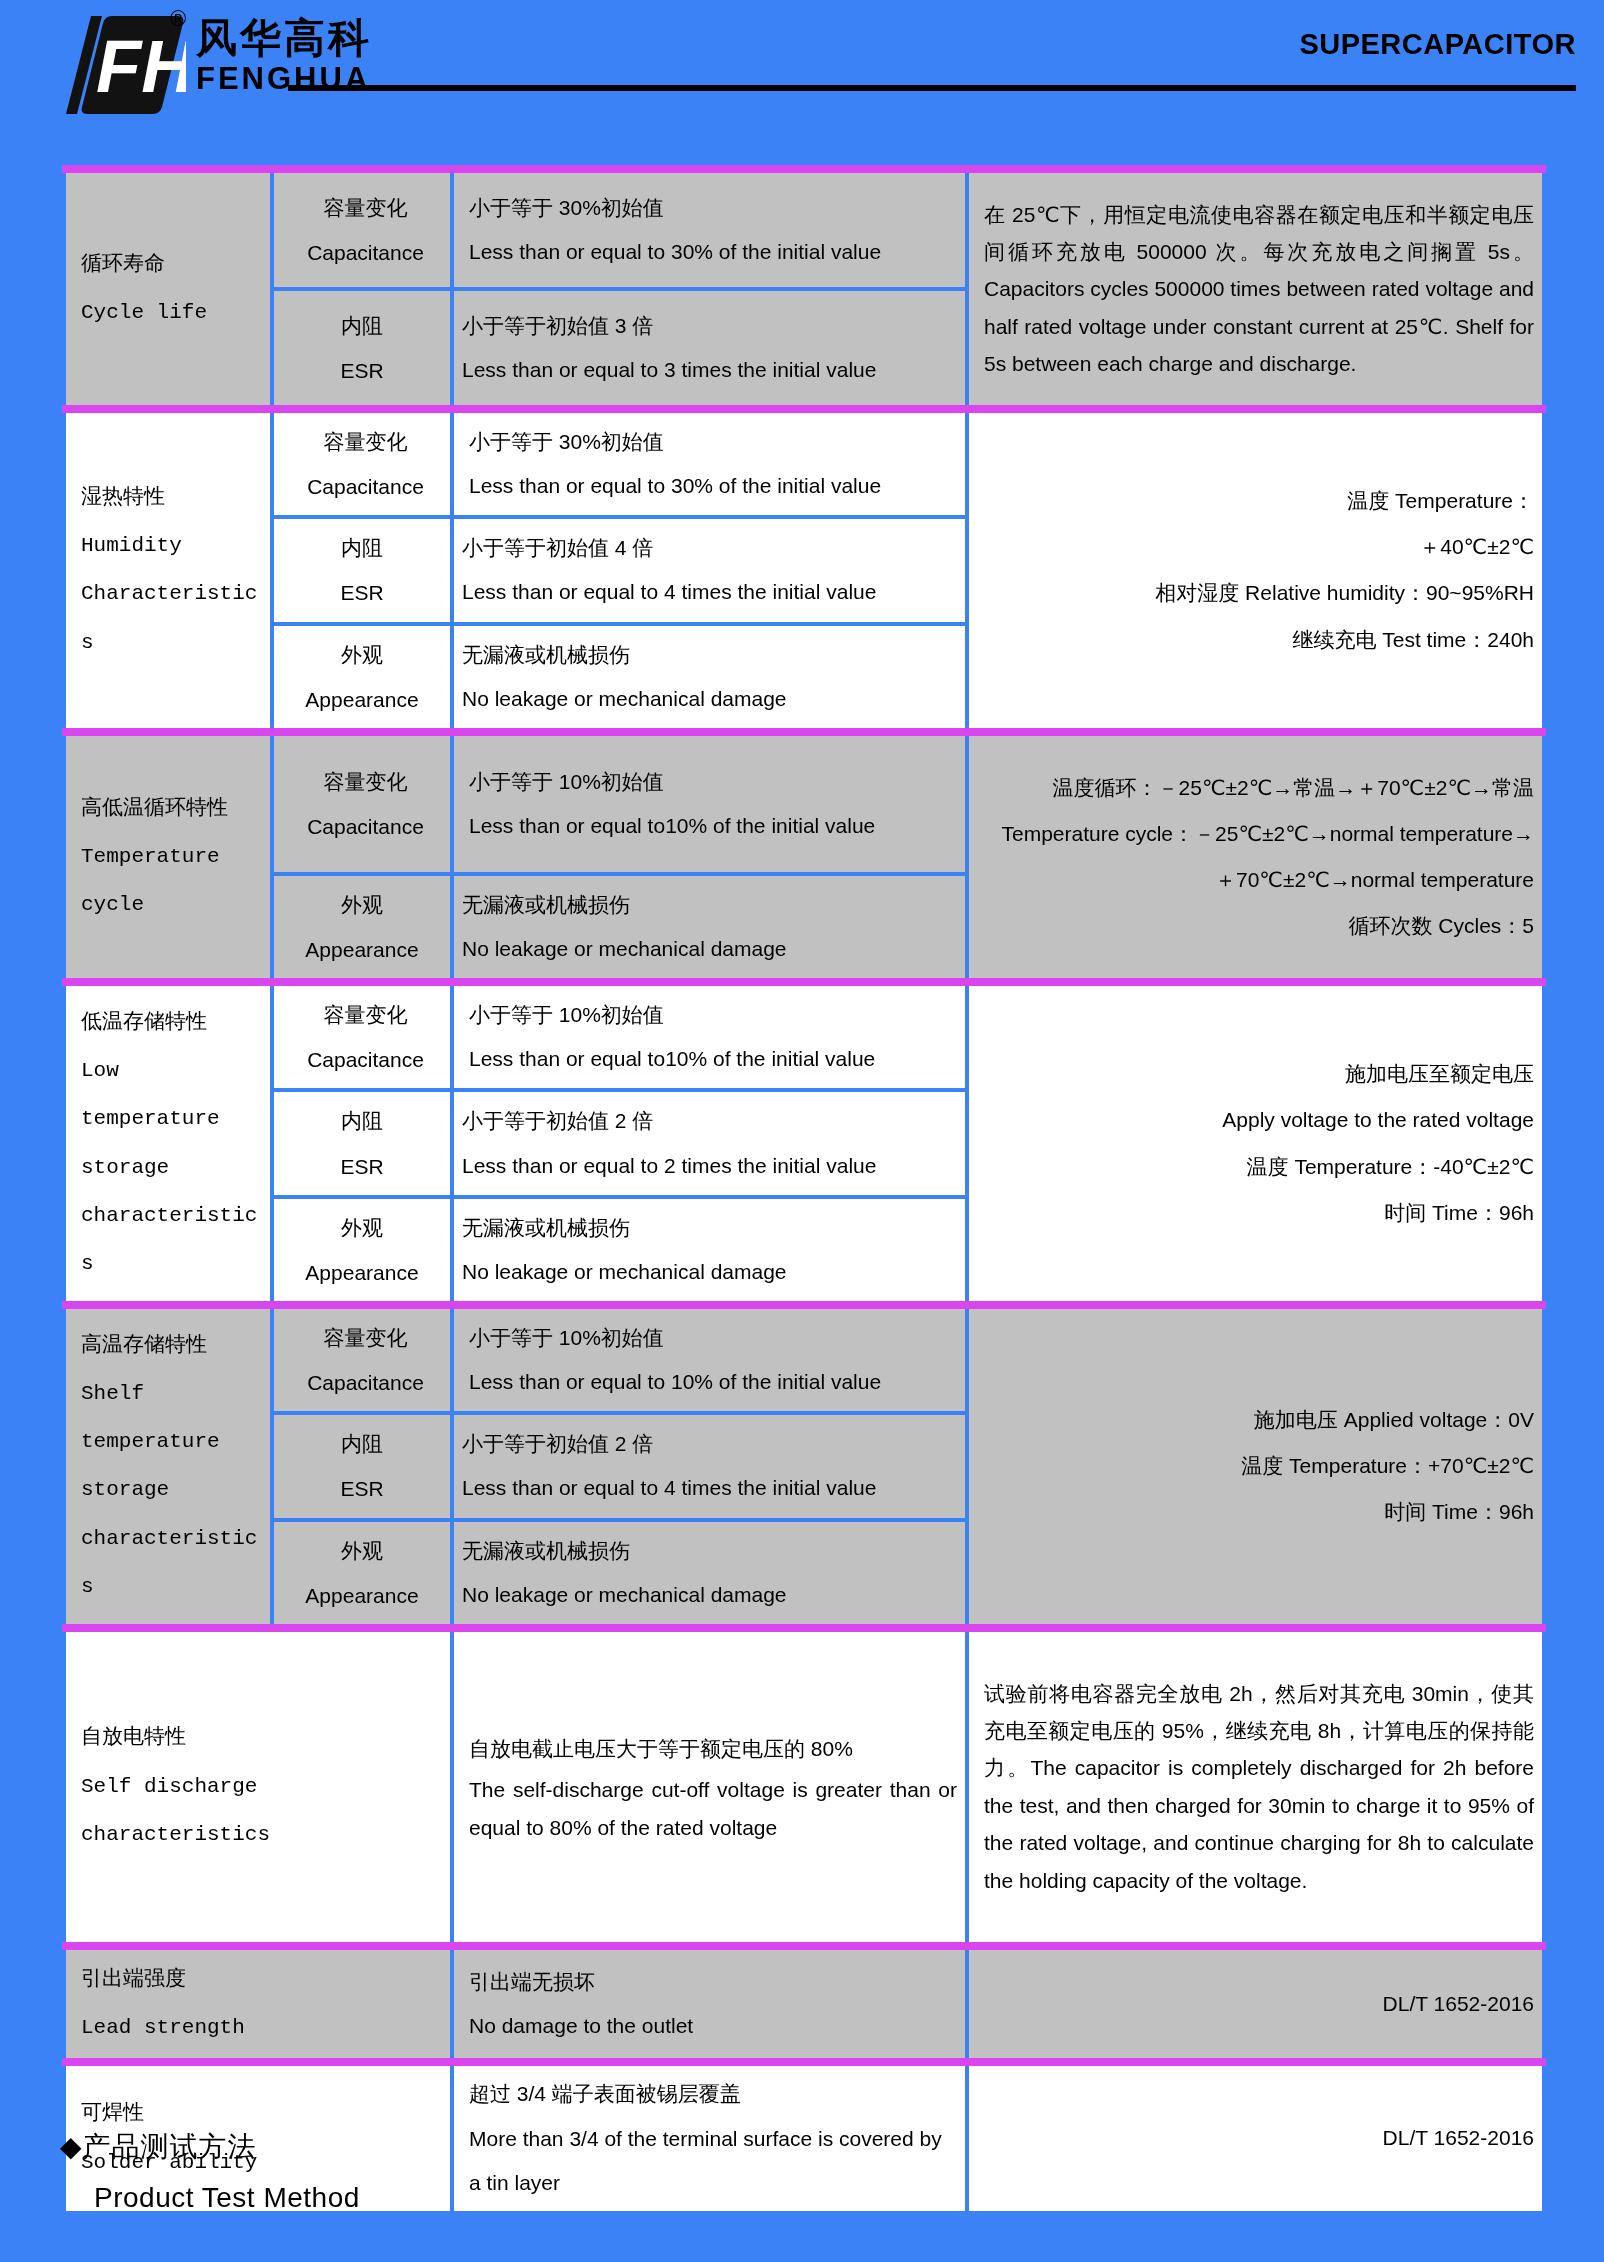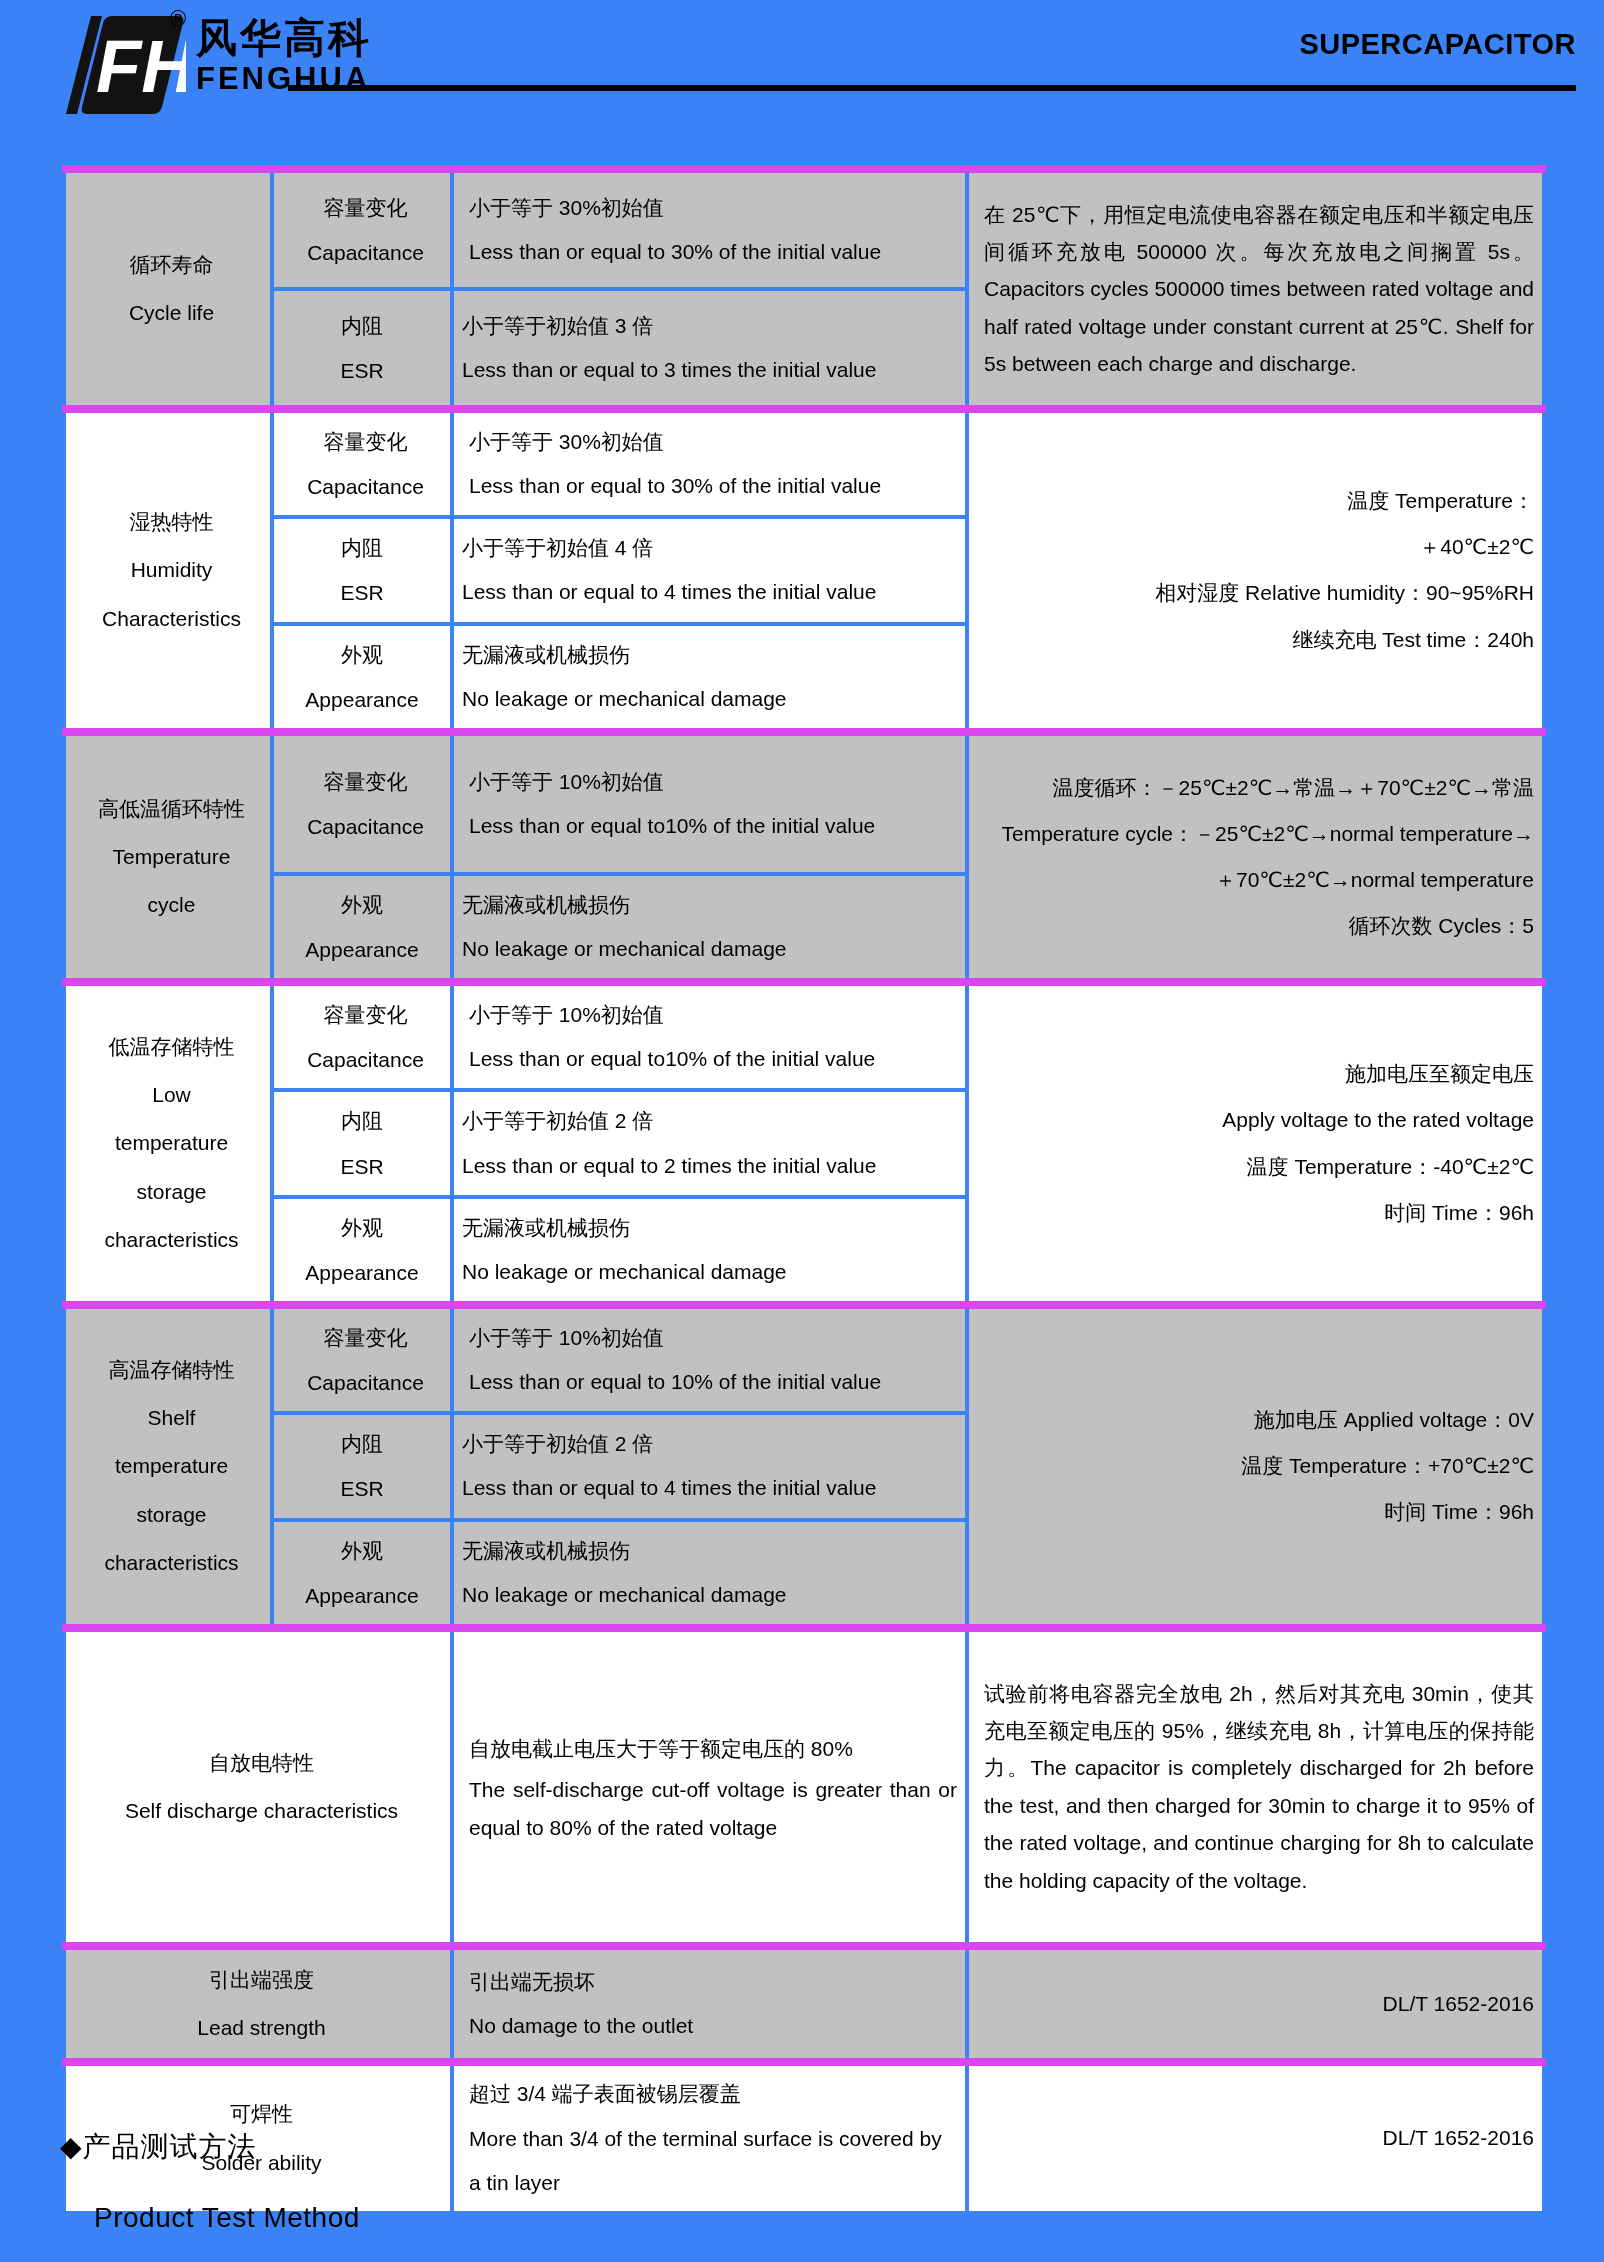--- a/index.html
+++ b/index.html
@@ -19,30 +19,30 @@
   
   table.spec { position:absolute; left:62px; top:165px; width:1480px;
                border-collapse:collapse; table-layout:fixed; }
   table.spec td { border:4px solid #3b82f6; vertical-align:middle; font-size:21px;
                   padding:6px 8px; background:#fff; word-wrap:break-word; }
   tr.shade td { background:#c1c1c1; }
   tr.gstart td { border-top:8px solid #d946ef;padding-left:15px; }
   table.spec { border:4px solid #000; }
   td.bl { border-left:3px solid #000; }
 
-  td.cat  { text-align:center; line-height:2.3; padding:4px 6px; }
+  td.cat  { text-align:left; line-height:2.3; padding:4px 6px;font-family:Liberation Mono, monospace; }
   td.item { text-align:center; line-height:2.15; }
   td.req  { text-align:left; line-height:2.1; padding:6px 10px 6px 20px; }
   td.cond { text-align:right; line-height:2.2; padding:8px 14px 8px 16px; }
   .just   { text-align:justify !important; line-height:1.78 !important; }
 
   
   .footer { position:absolute; left:60px; top:2128px; }
   .foot-zh { font-size:28px; letter-spacing:1px; }
-  .foot-en { font-size:28px; margin:36px 0 0 34px; letter-spacing:0.5px; }
+  .foot-en { font-size:28px; margin:16px 0 0 34px; letter-spacing:0.5px; }
 </style>
 </head>
 <body>
 
 <div class="page">
 
   <div class="logo-wrap">
     <svg viewBox="0 0 120 102" width="120" height="102">
       <polygon points="25,4 36,4 11,102 0,102" fill="#121212"></polygon>
       <path d="M46 4 L112 4 Q119 4 117 11 L96 95 Q94 102 87 102 L21 102 Q14 102 16 95 L37 11 Q39 4 46 4 Z" fill="#121212"></path>

